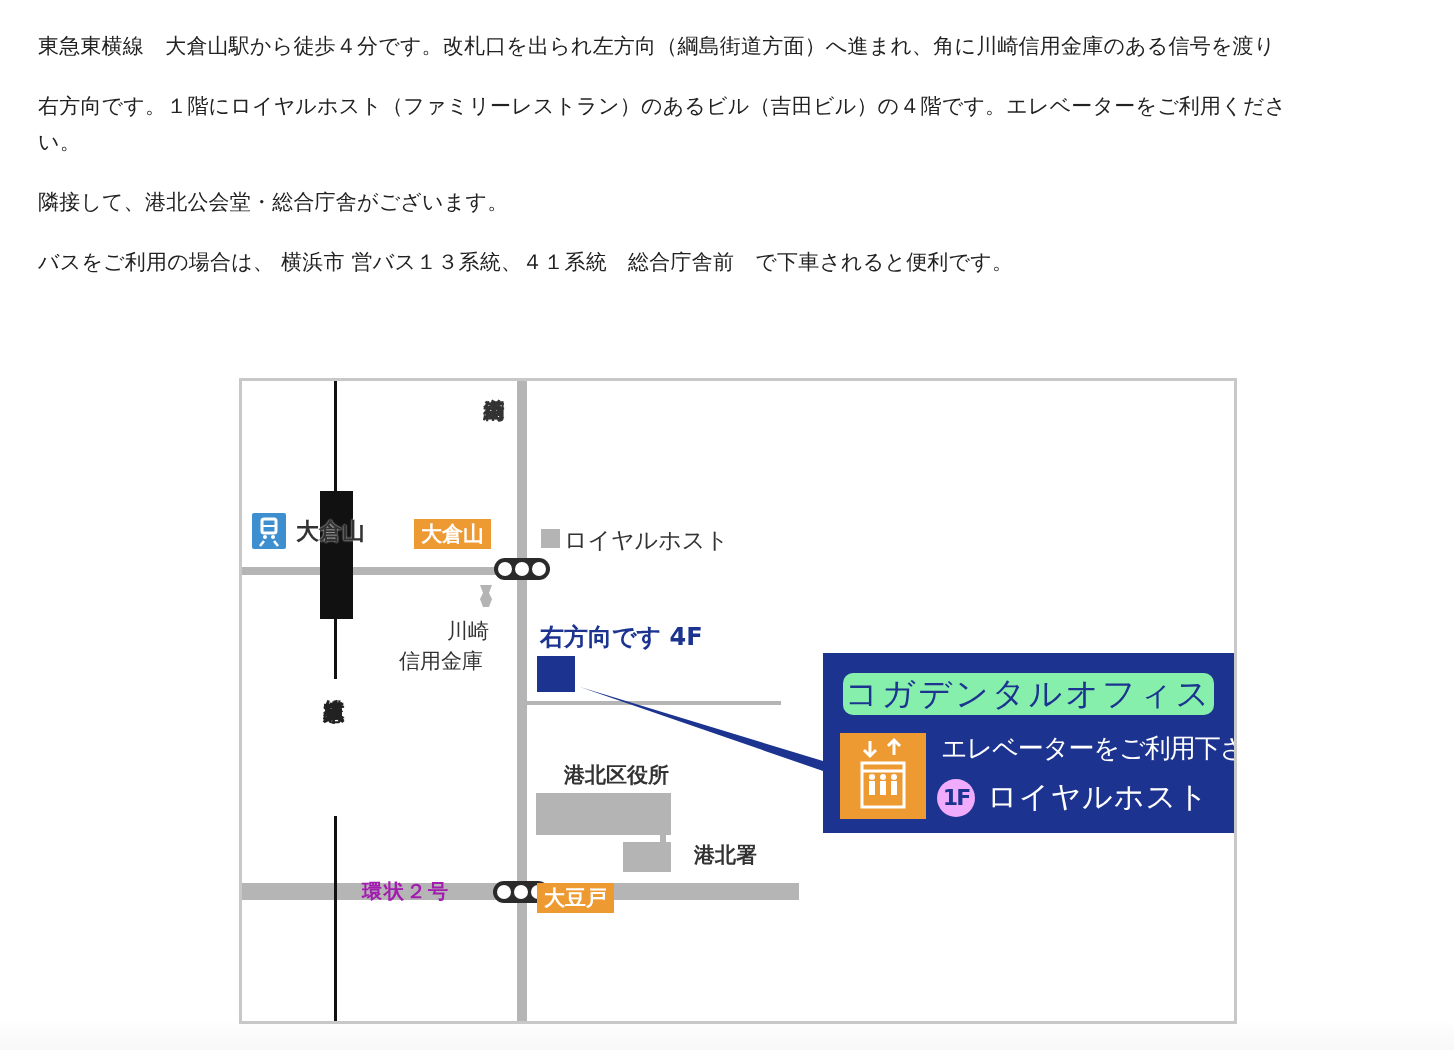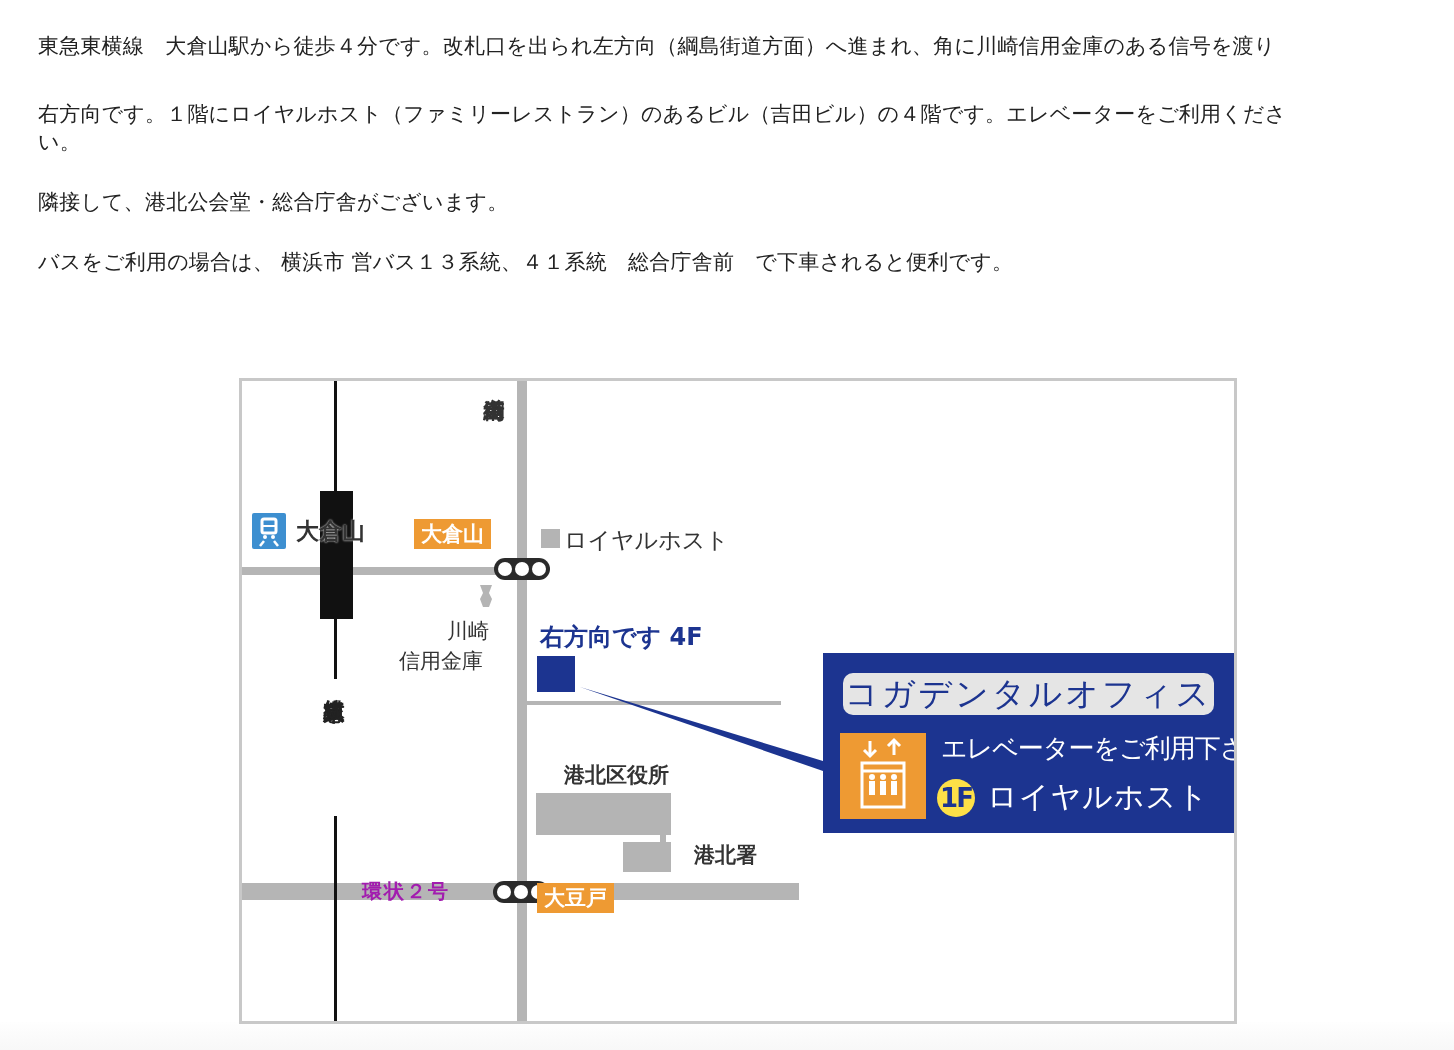--- a/index.html
+++ b/index.html
@@ -14,21 +14,21 @@
       position: absolute; left: 0; right: 0; top: 1022px; bottom: 0;
       background: linear-gradient(#fefefe, #f8f8f8);
     }
     .para {
       position: absolute; left: 34px; right: 30px;
       font-size: 21px; line-height: 36px; margin: 4px;
       letter-spacing: 0.2px;
       white-space: nowrap;
     }
     .p1 { top: 24px; }
-    .p2 { top: 92px; }
+    .p2 { top: 84px; }
     .p2b { top: 120px; }
     .p3 { top: 180px; }
     .p4 { top: 240px; }
 
     
     .map {
       position: absolute; left: 239px; top: 378px;
       width: 992px; height: 640px;
       border: 3px solid #c8c8c8; background: #fff;
       overflow: hidden;
@@ -55,35 +55,35 @@
     .signal span { width: 14px; height: 14px; border-radius: 50%; background: #fff; display: block; }
     .lbl { position: absolute; font-weight: bold; font-size: 21px; color: #333; white-space: nowrap; }
     .gray-block { position: absolute; background: #b4b4b4; }
 
     .info {
       position: absolute; left: 581px; top: 272px; width: 411px; height: 180px;
       background: #1c3490;
     }
     .info-title {
       position: absolute; left: 20px; top: 20px; width: 371px; height: 42px;
-      background: #e5e5e5; border-radius: 10px;
+      background: #86efac; border-radius: 10px;
       color: #1c3490; font-size: 33px; line-height: 42px; text-align: center;
       letter-spacing: 3px; white-space: nowrap;
     }
     .elev-box {
       position: absolute; left: 17px; top: 80px; width: 86px; height: 86px;
       background: #ee9a33;
     }
     .info-line {
       position: absolute; left: 118px; color: #fff; font-size: 26px; white-space: nowrap;
       letter-spacing: -1px;
     }
     .fbadge {
       display: inline-block; width: 38px; height: 38px; border-radius: 50%;
-      background: #fde047; color: #1c3490; font-weight: bold; font-size: 26px;
+      background: #f0abfc; color: #1c3490; font-weight: bold; font-size: 22px;
       text-align: center; line-height: 38px; vertical-align: middle; margin-right: 12px;
       letter-spacing: -2px;
     }
   </style>
 </head>
 <body>
 
 <div class="bottom-fade"></div>
 
 <p class="para p1">東急東横線　大倉山駅から徒歩４分です。改札口を出られ左方向（綱島街道方面）へ進まれ、角に川崎信用金庫のある信号を渡り</p>

